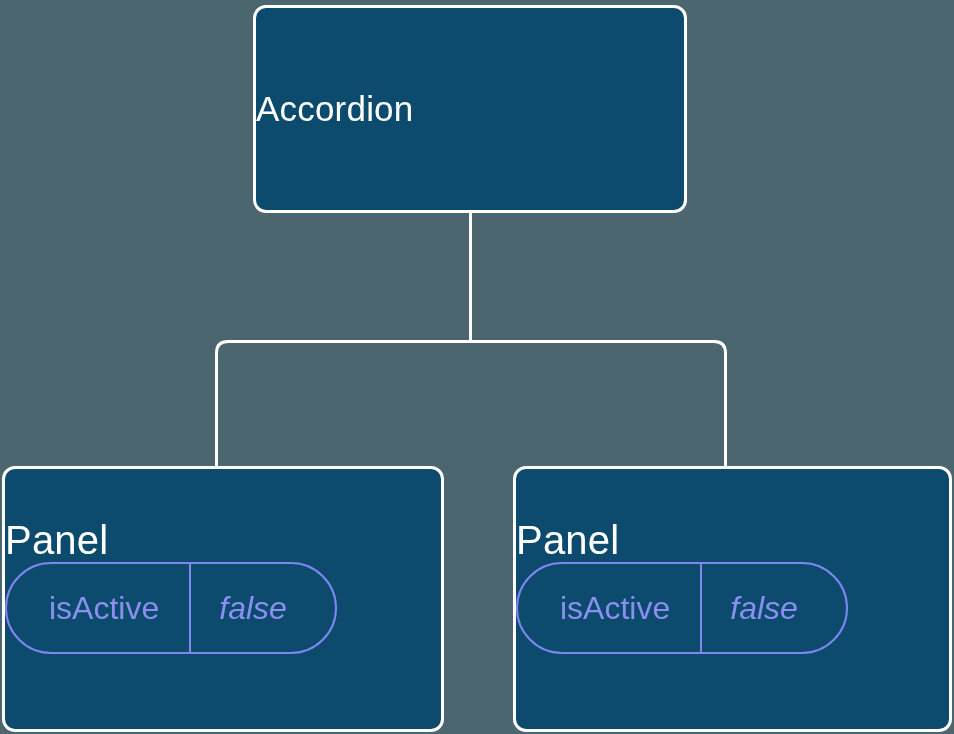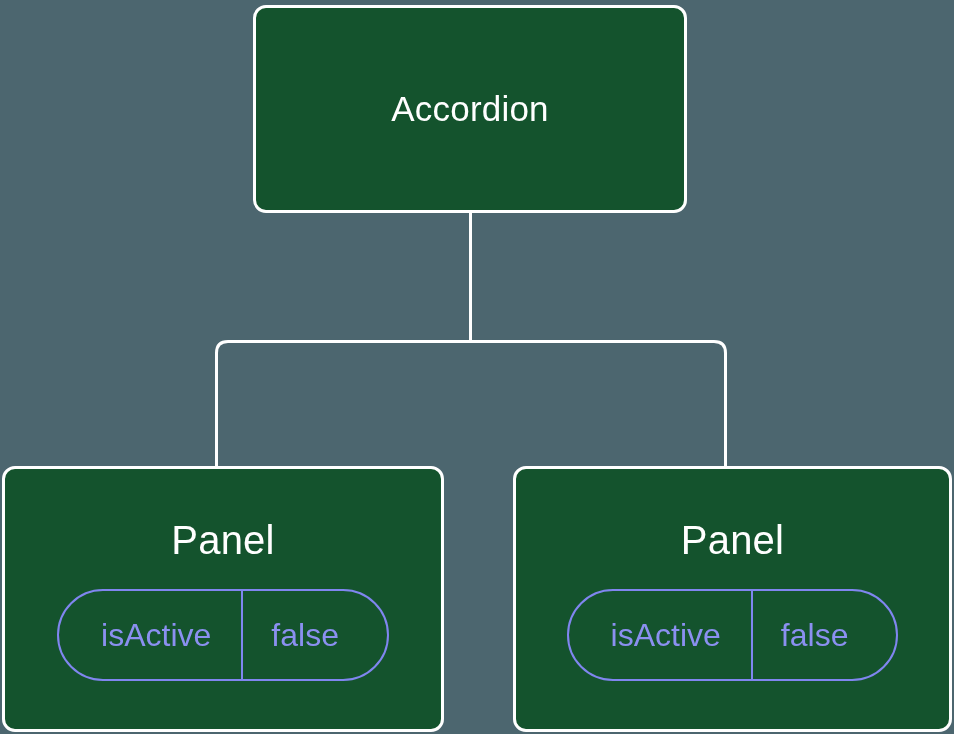--- a/index.html
+++ b/index.html
@@ -27,26 +27,25 @@
     top: 0;
     width: 954px;
     height: 734px;
     pointer-events: none;
   }
 
   
   .node {
     position: absolute;
     box-sizing: border-box;
-    background: #14532d;
+    background: #0c4a6e;
     border: 3px solid #ffffff;
     border-radius: 13px;
     display: flex;
     flex-direction: column;
-    align-items: center;
   }
 
   .node-root {
     left: 253px;
     top: 5px;
     width: 434px;
     height: 208px;
     justify-content: center;
   }
 
@@ -73,21 +72,20 @@
     white-space: nowrap;
   }
 
   .node-child .node-title {
     font-size: 40px;
     margin-top: 49px;
   }
 
   
   .props {
-    margin-top: 27px;
     display: flex;
     align-items: stretch;
   }
 
   .pill {
     box-sizing: border-box;
     display: flex;
     align-items: stretch;
     border: 2px solid #8086ef;
     border-radius: 48px;
@@ -106,20 +104,21 @@
     color: #8b90f0;
   }
 
   .pill-key {
     padding: 0 30px 0 42px;
   }
 
   .pill-val {
     padding: 0 48px 0 28px;
     border-left: 2px solid #8086ef;
+    font-style: italic;
   }
 </style>
 </head>
 <body>
 
 <div id="stage">
 
   <svg id="edges" viewBox="0 0 954 734" width="954" height="734" xmlns="http://www.w3.org/2000/svg">
 
     <path d="M 470.5 212 L 470.5 341.5" fill="none" stroke="#ffffff" stroke-width="3"></path>

